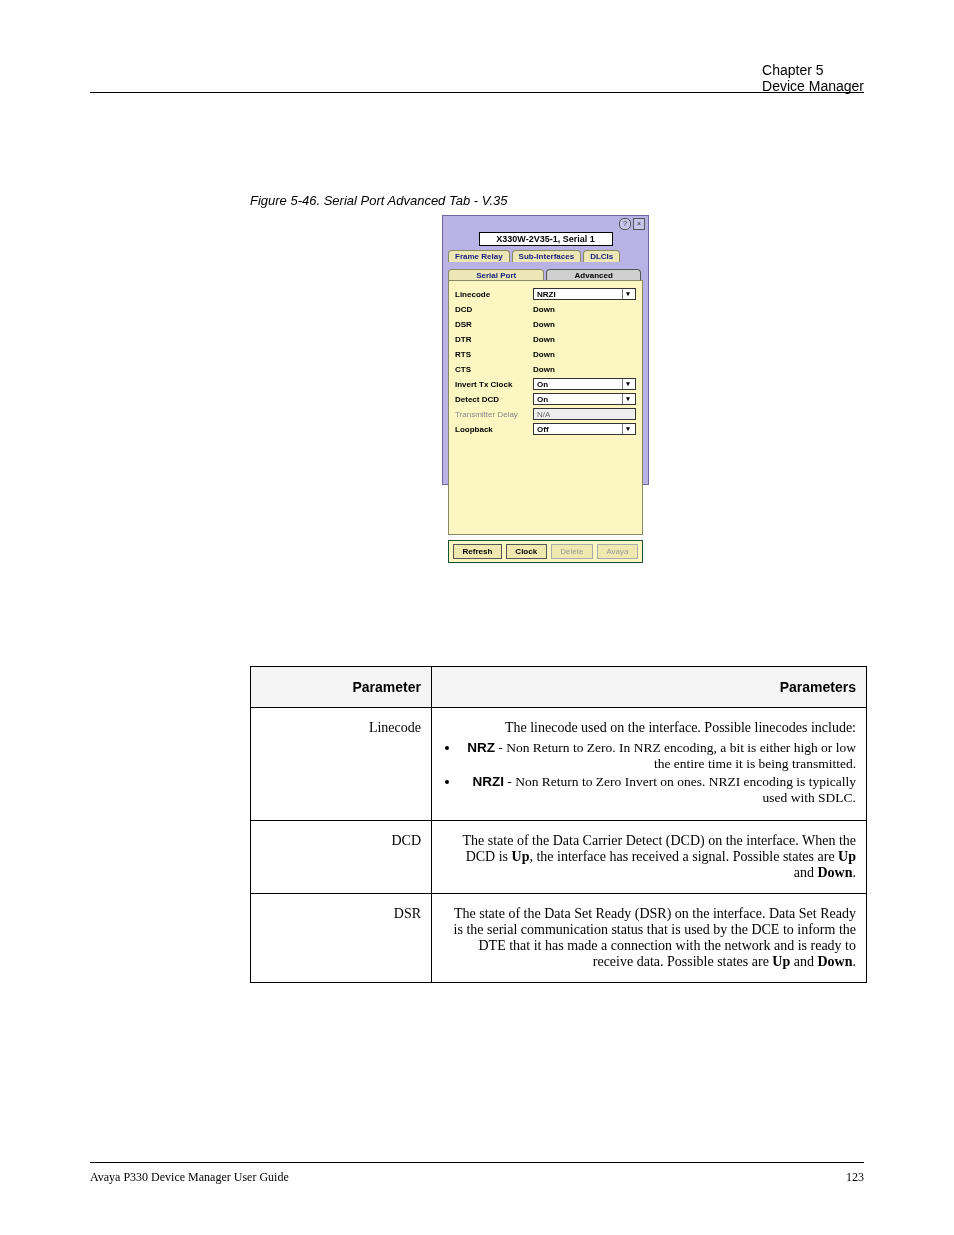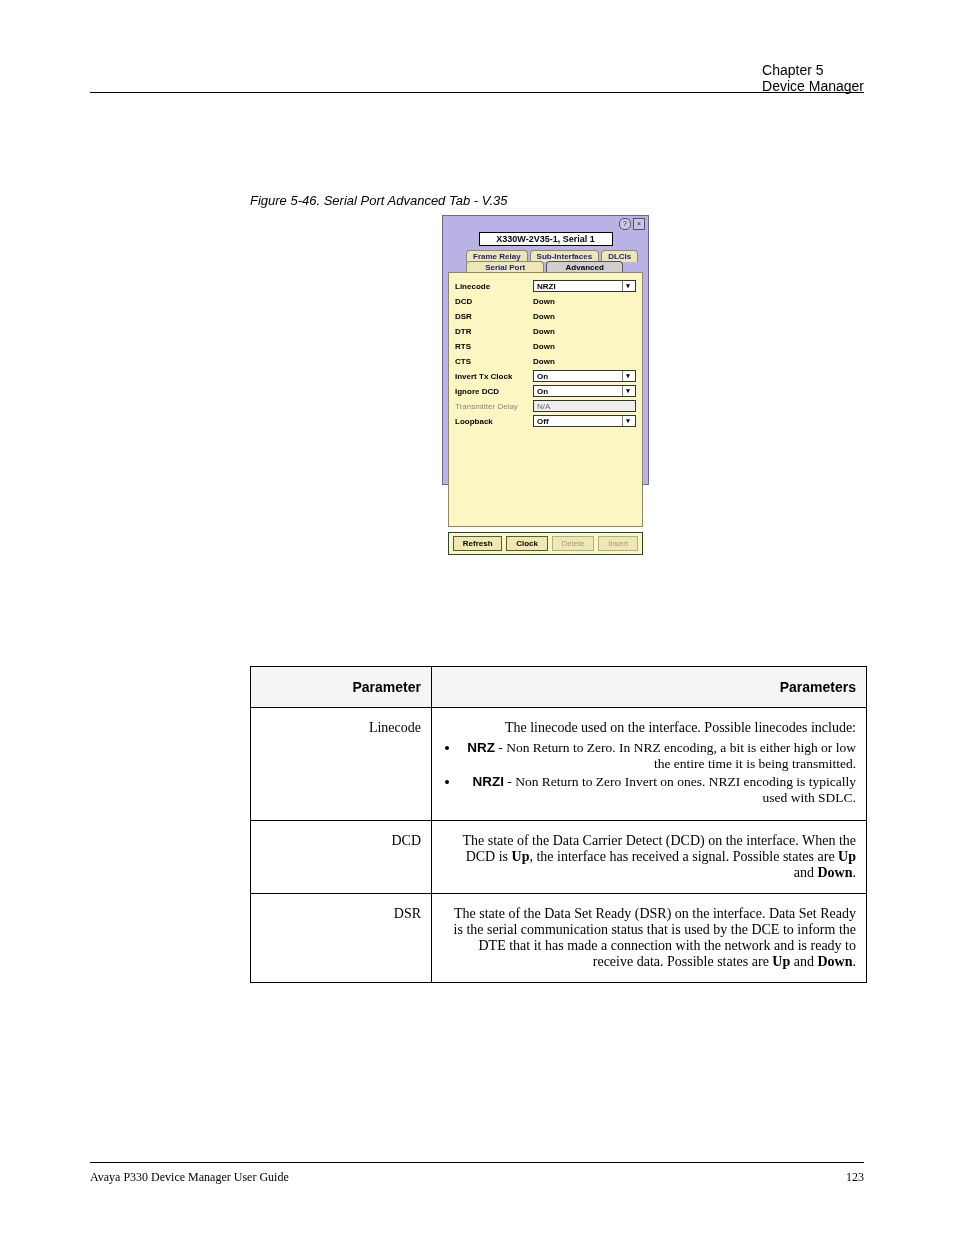--- a/index.html
+++ b/index.html
@@ -78,22 +78,22 @@
     background: #fff;
     border: 1px solid #000;
     text-align: center;
     font-weight: bold;
     font-size: 9px;
     padding: 1px 2px;
   }
   .tabs {
     display: flex;
     flex-wrap: wrap;
-    padding: 0 23px;
-    gap: 0;
+    padding: 0 5px;
+    gap: 8px;
   }
   .tab {
     background: #ede7b8;
     border: 1px solid #8a8a60;
     font-size: 8px;
     font-weight: bold;
     color: #1a237e;
     padding: 1px 6px;
     margin-right: 2px;
     margin-bottom: -1px;
@@ -327,21 +327,21 @@
         <span class="val">Down</span>
       </div>
       <div class="row">
         <span class="lbl">Invert Tx Clock</span>
         <span class="field">
           <span>On</span>
           <span class="arrow">▾</span>
         </span>
       </div>
       <div class="row">
-        <span class="lbl">Ignore DCD</span>
+        <span class="lbl">Detect DCD</span>
         <span class="field">
           <span>On</span>
           <span class="arrow">▾</span>
         </span>
       </div>
       <div class="row">
         <span class="lbl disabled">Transmitter Delay</span>
         <span class="field readonly">
           <span>N/A</span>
         </span>
@@ -352,21 +352,21 @@
           <span>Off</span>
           <span class="arrow">▾</span>
         </span>
       </div>
     </div>
 
     <div class="btnbar">
       <div class="b">Refresh</div>
       <div class="b">Clock</div>
       <div class="b disabled">Delete</div>
-      <div class="b disabled">Insert</div>
+      <div class="b disabled">Avaya</div>
     </div>
   </div>
 
 
 
   <table class="param">
     <thead>
       <tr>
         <th>Parameter</th>
         <th>Parameters</th>

